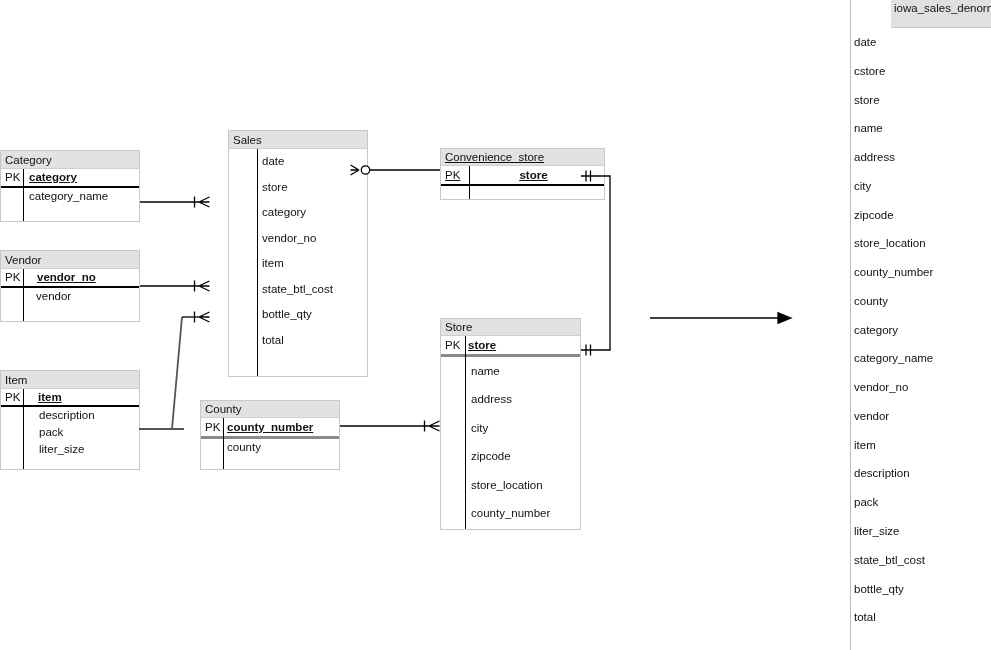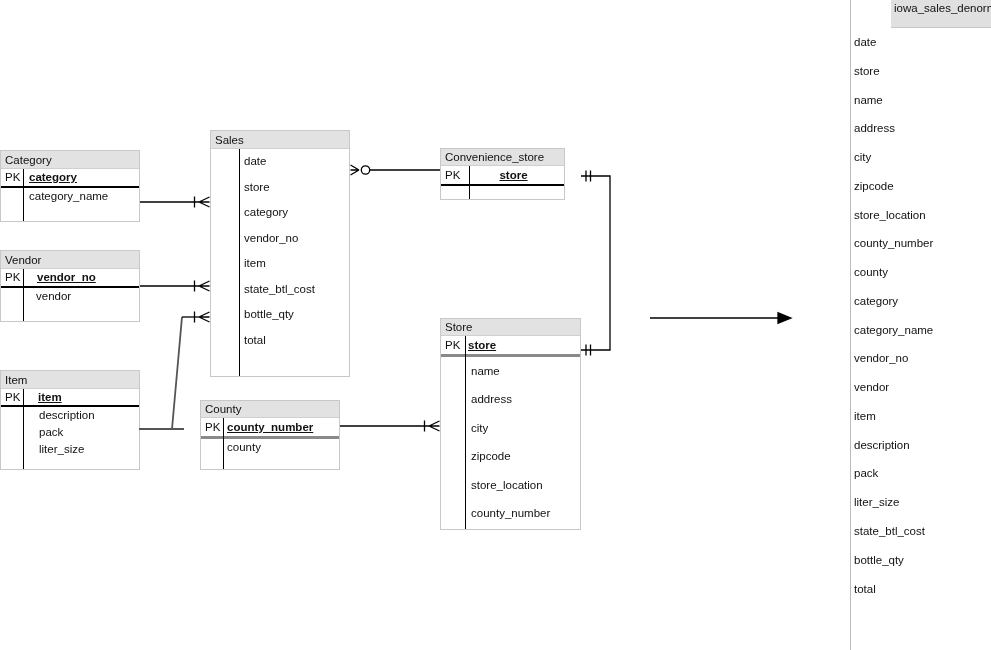--- a/index.html
+++ b/index.html
@@ -38,22 +38,22 @@
     position: absolute;
     width: 1px;
     background: #000;
     top: 18px;
     bottom: 0;
   }
   
   #tbl-category  { left: 0;   top: 150px; width: 140px; height: 72px; }
   #tbl-vendor    { left: 0;   top: 250px; width: 140px; height: 72px; }
   #tbl-item      { left: 0;   top: 370px; width: 140px; height: 100px; }
-  #tbl-sales     { left: 210px; top: 130px; width: 140px; height: 247px; }
-  #tbl-conv      { left: 440px; top: 148px; width: 125px; height: 52px; }
+  #tbl-sales     { left: 228px; top: 130px; width: 140px; height: 247px; }
+  #tbl-conv      { left: 440px; top: 148px; width: 165px; height: 52px; text-decoration: underline; }
   #tbl-store     { left: 440px; top: 318px; width: 141px; height: 212px; }
   #tbl-county    { left: 200px; top: 400px; width: 140px; height: 70px; }
 
   #tbl-category .row, #tbl-vendor .row { height: 17px; line-height: 17px; }
   #tbl-category .pk-divider, #tbl-vendor .pk-divider,
   #tbl-item .pk-divider { left: 22px; }
   #tbl-category .field { padding-left: 28px; }
   #tbl-category .pk-field { padding-left: 6px; }
   #tbl-vendor .pk-field { padding-left: 14px; }
   #tbl-vendor .field { padding-left: 35px; }
@@ -202,20 +202,21 @@
       <span class="pk-cell">PK</span>
       <span class="pk-field">county_number</span>
     </div>
     <div class="sep-gray"></div>
     <div class="row field">county</div>
   </div>
 
   <div id="denorm">
     <div class="panel-header">iowa_sales_denorm</div>
     <div class="field">date</div>
+    <div class="field">cstore</div>
     <div class="field">store</div>
     <div class="field">name</div>
     <div class="field">address</div>
     <div class="field">city</div>
     <div class="field">zipcode</div>
     <div class="field">store_location</div>
     <div class="field">county_number</div>
     <div class="field">county</div>
     <div class="field">category</div>
     <div class="field">category_name</div>

